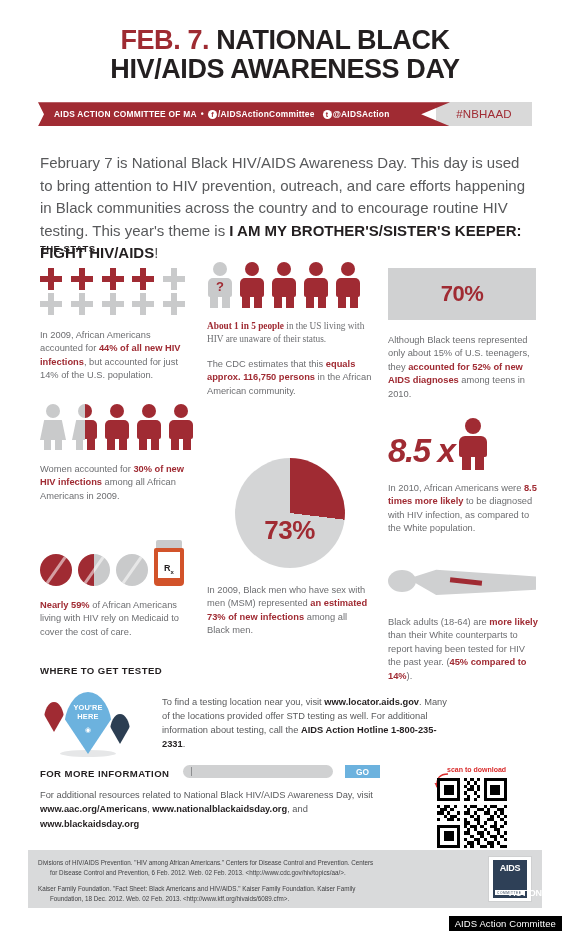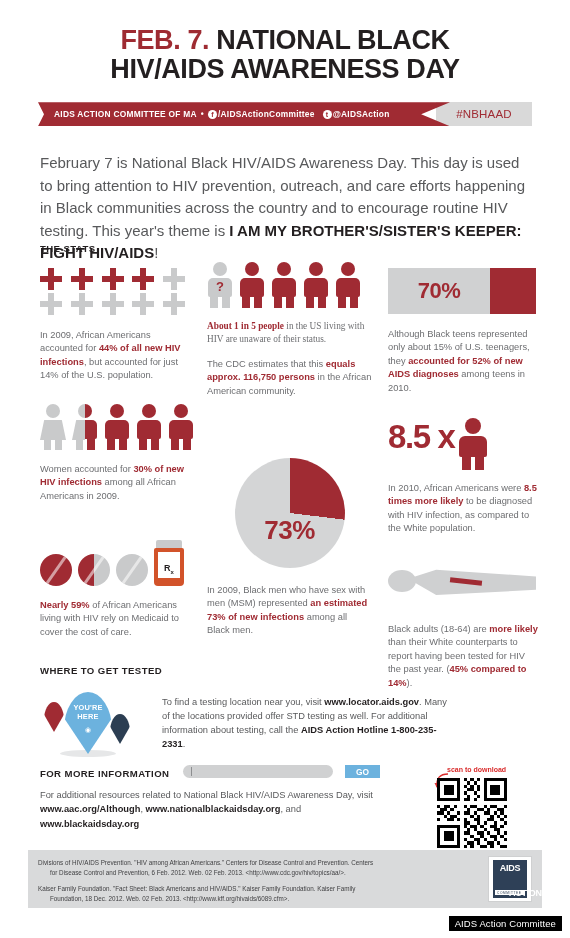--- a/index.html
+++ b/index.html
@@ -84,21 +84,21 @@
   .woman .dress { position:absolute; left:0px; top:16px; width:26px; height:20px; background:currentColor;
                   clip-path: polygon(16% 0, 84% 0, 100% 100%, 0 100%); border-radius:4px 4px 0 0;}
   .woman .leg-l { position:absolute; left:4px; top:35px; width:7px; height:11px; background:currentColor; }
   .woman .leg-r { position:absolute; right:4px; top:35px; width:7px; height:11px; background:currentColor; }
   .half-wrap { position:relative; width:26px; height:46px; }
   .half-left { position:absolute; inset:0; overflow:hidden; width:13px; }
   .half-right { position:absolute; inset:0; overflow:hidden; left:13px; width:13px; }
   .half-right > * { margin-left:-13px; }
 
   
-  .bar70 { display:flex; width:148px; height:46px; }
+  .bar70 { display:flex; width:148px; height:52px;flex-direction:column; }
   .bar70 .gray { flex:1; background:#d0d1d2; display:flex; align-items:center; justify-content:center;
                  font-size:22px; font-weight:bold; color:#a02b33; letter-spacing:-0.5px; }
   .bar70 .red { width:46px; background:#a02b33; }
 
   
   .pill-row { display:flex; align-items:flex-end; gap:6px; }
   .pill { width:32px; height:32px; border-radius:50%; position:relative; overflow:hidden; }
   .pill .lhalf { position:absolute; left:0; top:0; width:50%; height:100%; }
   .pill .rhalf { position:absolute; right:0; top:0; width:50%; height:100%; }
   .pill .score { position:absolute; left:0; top:0; width:100%; height:100%; }
@@ -110,21 +110,21 @@
   .bottle .label { position:absolute; left:4px; top:12px; width:22px; height:26px; background:#fff; }
   .bottle .rx { position:absolute; left:0; bottom:3px; width:22px; text-align:center; font-size:9px; font-weight:bold; color:#231f20; }
 
   
   .pie { width:110px; height:110px; border-radius:50%; position:relative;
          background: conic-gradient(#a02b33 0deg 97deg, #d4d5d6 97deg 360deg); }
   .pie .lbl { position:absolute; left:0; bottom:22px; width:100%; text-align:center;
               font-size:26px; font-weight:bold; color:#a02b33; letter-spacing:-0.5px; }
 
   
-  .x85 { display:flex; align-items:flex-start; gap:4px; }
+  .x85 { display:flex; align-items:flex-end; gap:4px;font-style:italic; }
   .x85 .num { font-size:33px; font-weight:bold; color:#a02b33; letter-spacing:-1.4px; }
   .x85 .big-person { position:relative; width:30px; height:52px; color:#a02b33; }
   .x85 .big-person .head { position:absolute; left:7px; top:0; width:16px; height:16px; border-radius:50%; background:currentColor; }
   .x85 .big-person .body { position:absolute; left:1px; top:18px; width:28px; height:21px; background:currentColor; border-radius:6px 6px 2px 2px; }
   .x85 .big-person .leg-l { position:absolute; left:4px; top:37px; width:9px; height:15px; background:currentColor; }
   .x85 .big-person .leg-r { position:absolute; right:4px; top:37px; width:9px; height:15px; background:currentColor; }
 
   
   .thermo { position:relative; width:150px; height:46px; }
   .thermo .bulb { position:absolute; left:0; top:8px; width:28px; height:22px; background:#cfd0d1; border-radius:50%; }
@@ -367,21 +367,21 @@
     </div>
     <p class="stat-text" style="margin-top:16px;"><span>In 2009, Black men who have sex with men (MSM) represented </span><b>an estimated 73% of new infections</b><span> among all Black men.</span></p>
   </div>
 
   <div class="col c3" style="top:562px;">
     <div class="thermo">
       <div class="bulb"></div>
         <div class="stem"></div>
         <div class="mark"></div>
     </div>
-    <p class="stat-text" style="margin-top:15px;"><span>Black adults (18-64) are </span><b>more likely</b><span> than their White counterparts to report having been tested for HIV the past year. (</span><b>45% compared to 14%</b><span>).</span></p>
+    <p class="stat-text" style="margin-top:8px;"><span>Black adults (18-64) are </span><b>more likely</b><span> than their White counterparts to report having been tested for HIV the past year. (</span><b>45% compared to 14%</b><span>).</span></p>
   </div>
 
   <div class="sec-head tested-head">WHERE TO GET TESTED</div>
   <div class="pins">
     <div class="pin-shadow"></div>
     <div class="pin pin-red">
         <div class="drop"></div>
       </div>
     <div class="pin pin-navy">
         <div class="drop"></div>
@@ -392,21 +392,21 @@
       <div class="dot">◉</div>
     </div>
   </div>
   <p class="tested-text"><span>To find a testing location near you, visit </span><b>www.locator.aids.gov</b><span>. Many of the locations provided offer STD testing as well. For additional information about testing, call the </span><b>AIDS Action Hotline 1-800-235-2331</b><span>.</span></p>
 
   <div class="sec-head fmi-head">FOR MORE INFORMATION</div>
   <div class="search-bar">
       <div class="caret"></div>
     </div>
   <div class="go-btn">GO</div>
-  <p class="fmi-text"><span>For additional resources related to National Black HIV/AIDS Awareness Day, visit </span><b>www.aac.org/Although</b><span>, </span><b>www.nationalblackaidsday.org</b><span>, and </span><b>www.blackaidsday.org</b></p>
+  <p class="fmi-text"><span>For additional resources related to National Black HIV/AIDS Awareness Day, visit </span><b>www.aac.org/Americans</b><span>, </span><b>www.nationalblackaidsday.org</b><span>, and </span><b>www.blackaidsday.org</b></p>
 
   <div class="qr-lbl">scan to download</div>
   <svg class="qr-arrow" viewBox="0 0 16 18">
     <path d="M14 2 C6 2, 2 6, 3 15" stroke="#d92b2b" stroke-width="1.3" fill="none"></path>
     <path d="M0.5 11 L3.2 16.5 L6 11.5 Z" fill="#d92b2b"></path>
   </svg>
   <svg class="qr-wrap" viewBox="0 0 21 21" shape-rendering="crispEdges">
     <rect width="21" height="21" fill="#fff"></rect>
     <g fill="#000">
       <rect x="0" y="0" width="7" height="1"></rect>

